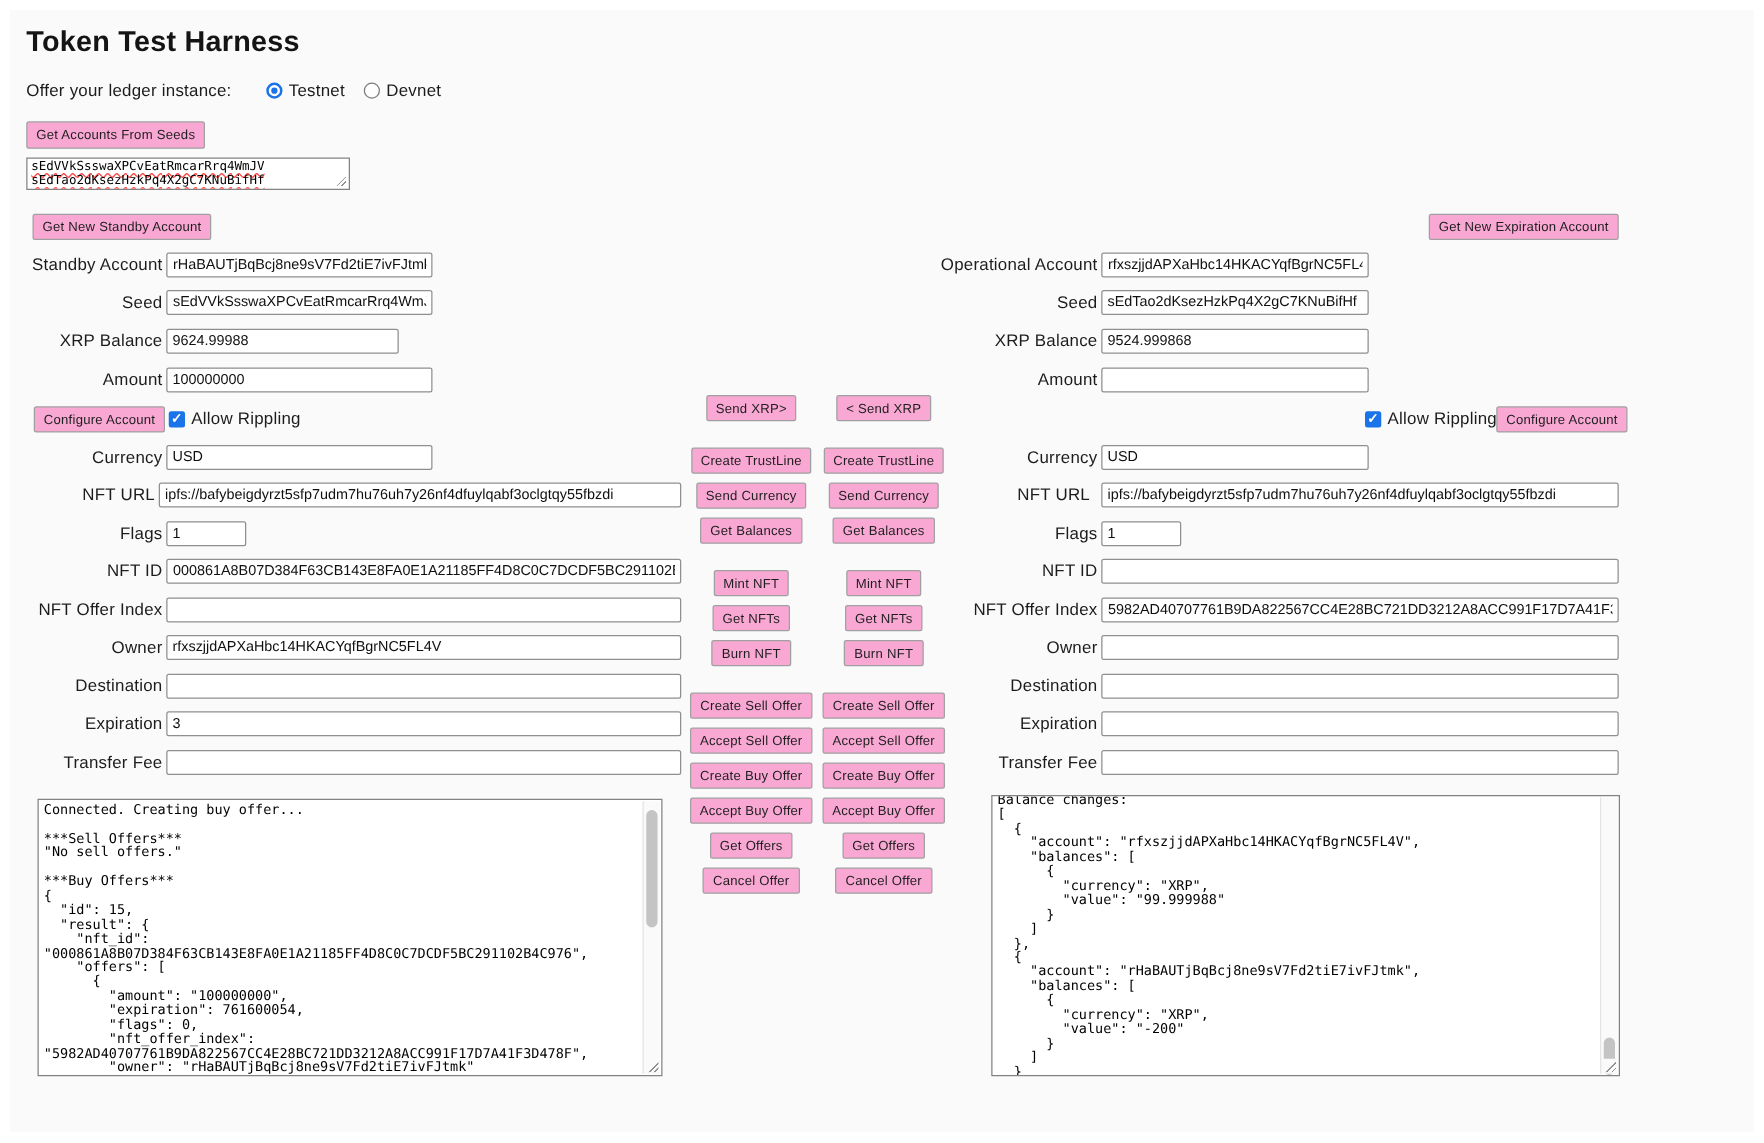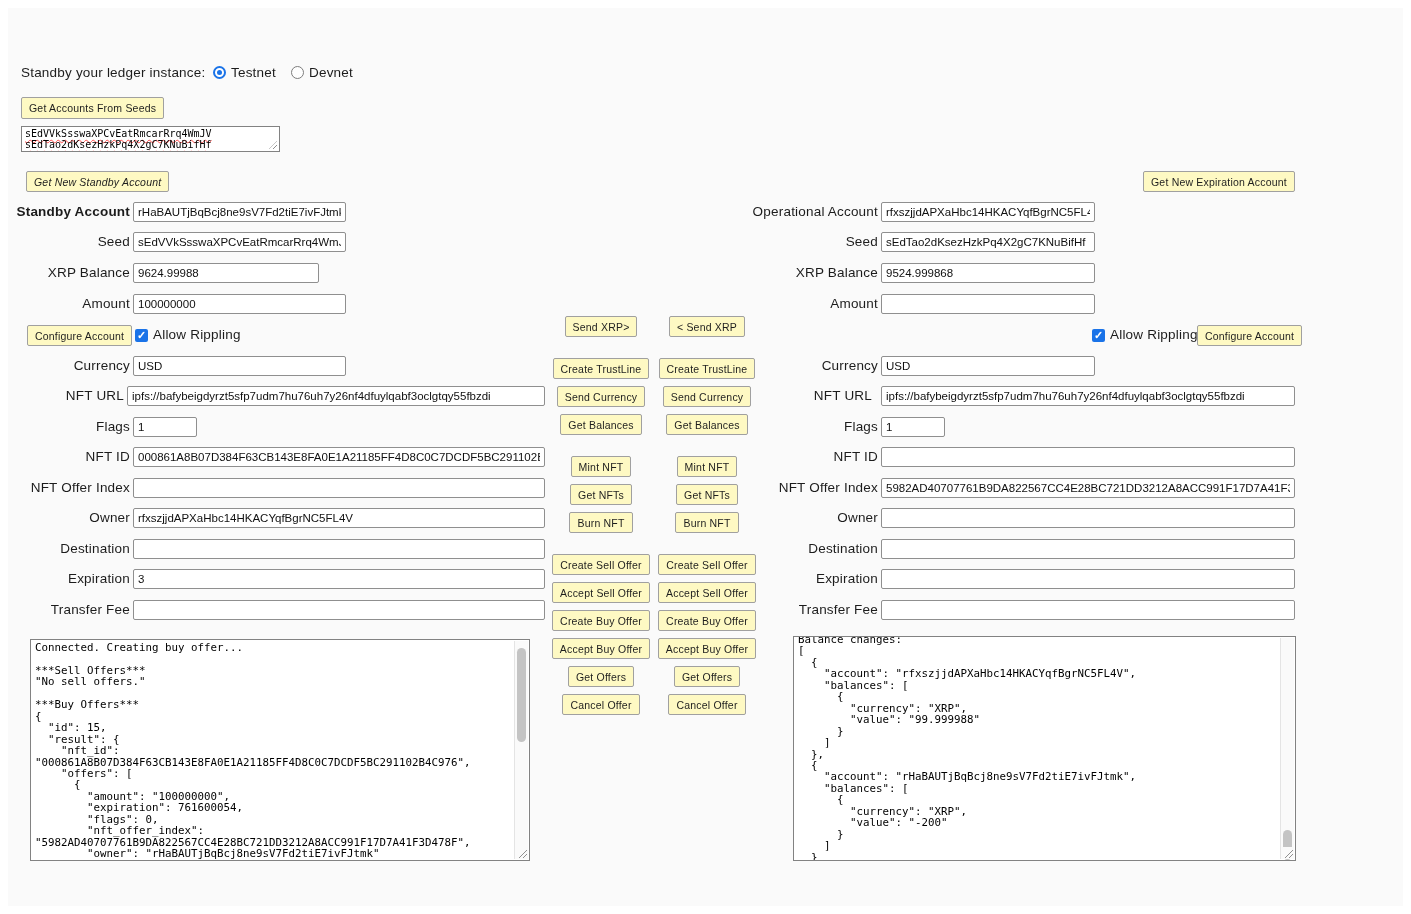--- a/index.html
+++ b/index.html
@@ -12,21 +12,21 @@
            color:#141414; letter-spacing:.2px; }
   .lbl { position:absolute; font-size:13.5px; color:#1c1c1c; letter-spacing:.2px; white-space:nowrap; }
   .flabel { position:absolute; width:130px; text-align:right; font-size:13.5px; color:#1c1c1c;
             letter-spacing:.2px; white-space:nowrap; }
 
   .inp { position:absolute; height:20px; border:1px solid #8f8f8f; border-radius:2px;
          background:#fff; font-family:"Liberation Sans",sans-serif; font-size:11.5px;
          color:#101010; padding:0 4px; outline:none; }
 
   .btn { display:inline-flex; align-items:center; justify-content:center; height:21px;
-         padding:0 7px; background:#fef9c3; border:1px solid #a0a0a0; border-radius:2px;
+         padding:0 7px; background:#f9a8d4; border:1px solid #a0a0a0; border-radius:2px;
          font-family:"Liberation Sans",sans-serif; font-size:10.5px; color:#1e1e1e;
          letter-spacing:.2px; white-space:nowrap; cursor:pointer; }
   .btn.abs { position:absolute; }
   .btn.tall { height:22px; }
 
   .stack { position:absolute; width:140px; display:flex; flex-direction:column;
            align-items:center; row-gap:7px; }
   .stack .btn.gap { margin-top:14px; }
 
   .checkbox { position:absolute; width:13px; height:13px; border-radius:2px; background:#1a73e8; }
@@ -55,37 +55,38 @@
   .grip.onwhite { background:#fff; width:10px; height:10px; }
   .grip::after { content:""; position:absolute; inset:1px;
                  background:repeating-linear-gradient(135deg, transparent 0 2px, #909090 2px 3px);
                  clip-path:polygon(100% 0, 100% 100%, 0 100%); }
 </style>
 </head>
 <body>
 
 <div class="canvas">
 
-
-  <div class="lbl" style="left:21px; top:65px;">Standby your ledger instance:</div>
+  <div class="title">Token Test Harness</div>
+
+  <div class="lbl" style="left:21px; top:65px;">Offer your ledger instance:</div>
   <span class="radio sel" style="left:213px; top:66px;"></span>
   <div class="lbl" style="left:231px; top:65px;">Testnet</div>
   <span class="radio unsel" style="left:291px; top:66px;"></span>
   <div class="lbl" style="left:309px; top:65px;text-align:center;">Devnet</div>
 
   <button class="btn abs tall" style="left:21px; top:97px;">Get Accounts From Seeds</button>
   <div class="seedbox">
     <span class="squiggle">sEdVVkSsswaXPCvEatRmcarRrq4WmJV</span>
     <span class="squiggle">sEdTao2dKsezHzkPq4X2gC7KNuBifHf</span>
     <span class="grip onwhite"></span>
   </div>
 
-  <button class="btn abs" style="left:26px; top:171px;font-style:italic;">Get New Standby Account</button>
-
-  <div class="flabel" style="left:0; top:204px;font-weight:bold;">Standby Account</div>
+  <button class="btn abs" style="left:26px; top:171px;">Get New Standby Account</button>
+
+  <div class="flabel" style="left:0; top:204px;">Standby Account</div>
   <input class="inp" style="left: 133px; top: 202px; width: 213px;" value="rHaBAUTjBqBcj8ne9sV7Fd2tiE7ivFJtmk">
 
   <div class="flabel" style="left:0; top:234px;">Seed</div>
   <input class="inp" style="left: 133px; top: 232px; width: 213px;" value="sEdVVkSsswaXPCvEatRmcarRrq4WmJV">
 
   <div class="flabel" style="left:0; top:265px;">XRP Balance</div>
   <input class="inp" style="left: 133px; top: 263px; width: 186px;" value="9624.99988">
 
   <div class="flabel" style="left:0; top:296px;">Amount</div>
   <input class="inp" style="left: 133px; top: 294px; width: 213px;" value="100000000">

